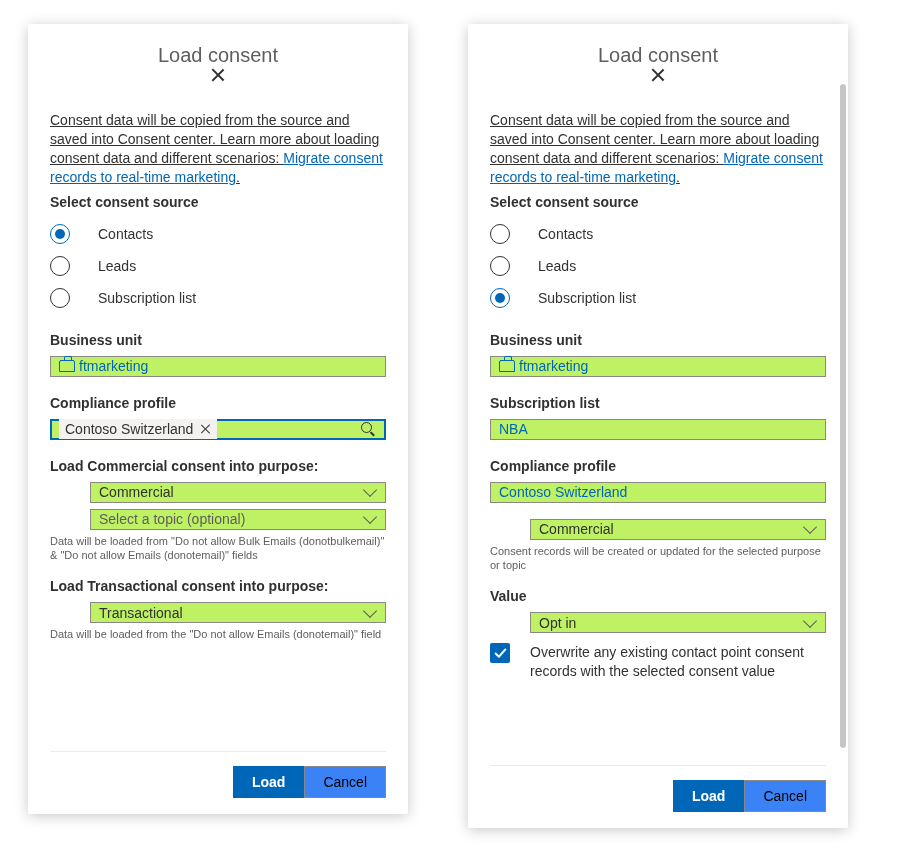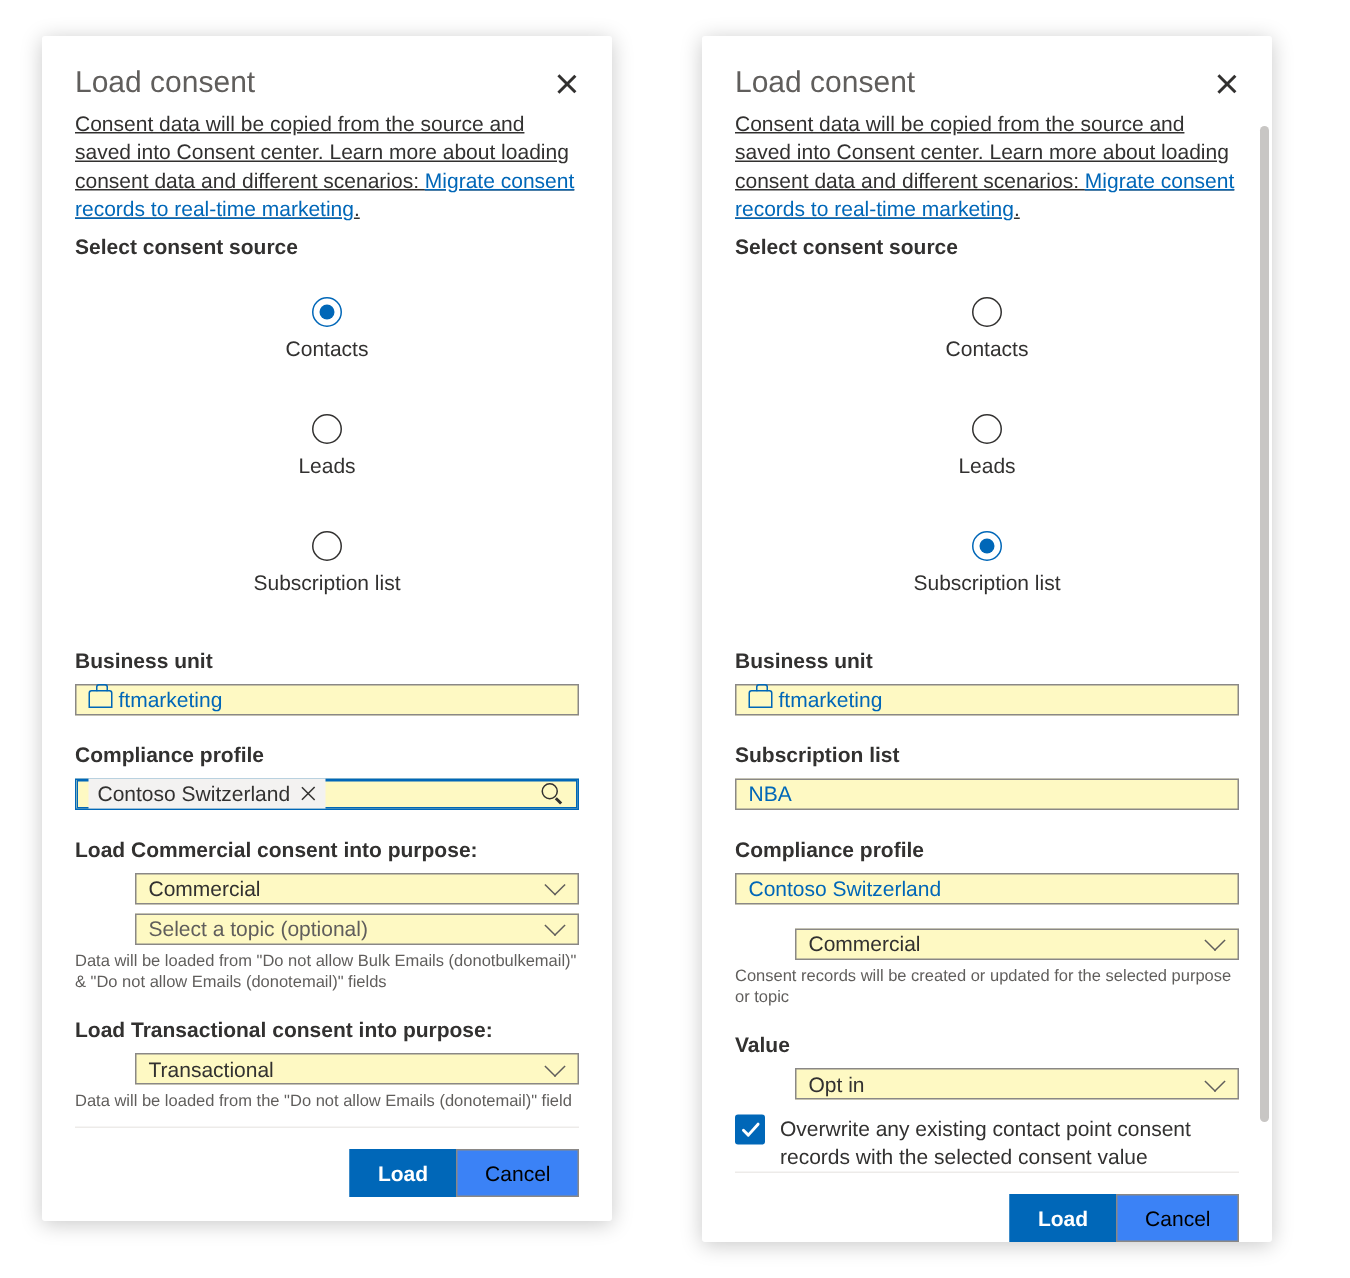--- a/index.html
+++ b/index.html
@@ -22,52 +22,53 @@
     border-radius: 2px;
     display: flex;
     flex-direction: column;
     padding: 20px 22px 16px 22px;
     position: relative;
   }
   .header-row {
     display: flex;
     justify-content: space-between;
     align-items: center;
-    margin-bottom: 2px;
+    margin-bottom: 24px;
+    flex-direction: column;
   }
   h1 {
     font-size: 20px;
     font-weight: 400;
     margin: 0;
     color: #605e5c;
   }
   .close {
     width: 16px; height: 16px; position: relative;
     cursor: pointer;
   }
   .close::before, .close::after {
     content:''; position:absolute; left:7px; top:0; width:1.5px; height:16px; background:#323130;
   }
   .close::before { transform: rotate(45deg); }
   .close::after  { transform: rotate(-45deg); }
   p.intro { margin: 4px 0 1px 0; line-height: 1.35; text-decoration: underline; }
   a.link { color: #0067b8; text-decoration: underline; cursor: pointer; }
   .section-label { font-weight: 600; margin: 6px 0 8px 0; }
-  .radio-row { display:flex; align-items:center; gap:6px; margin: 18px 0; cursor:pointer;flex-direction:column; }
+  .radio-row { display:flex; align-items:center; gap:28px; margin: 6px 0; cursor:pointer; }
   .radio {
     width:20px; height:20px; border:1.5px solid #323130; border-radius:50%;
     display:flex; align-items:center; justify-content:center; flex:0 0 20px;
   }
   .radio.selected { border-color:#0067b8; }
   .radio .dot { width:10px; height:10px; border-radius:50%; background:#0067b8; display:none; }
   .radio.selected .dot { display:block; }
   .field {
     border:1px solid #8a8886; height:21px; display:flex; align-items:center;
     padding:0 8px; color:#0067b8; margin-top:4px; position:relative;
-    background:#fef9c3;
+    background:#bef264;
   }
   .field.black { color:#323130;margin-left:40px; }
   .field.focus { border-color:#0067b8; box-shadow: inset 0 0 0 1px #0067b8; }
   .field .chev {
     position:absolute; right:10px; top:50%; width:10px; height:10px;
     border-right:1.5px solid #605e5c; border-bottom:1.5px solid #605e5c;
     transform: translateY(-70%) rotate(45deg);
   }
   .field .search-ic {
     position:absolute; right:10px; width:14px; height:14px;
@@ -101,21 +102,21 @@
   .group { margin-top: 12px; }
   .footer {
     border-top:1px solid #edebe9; margin-top:auto; padding-top:14px;
     display:flex; justify-content:flex-end; 
   }
   .btn {
     height:32px; padding:0 18px; font-size:14px; cursor:pointer;
     border:1px solid #8a8886; background:#3b82f6;
   }
   .btn.primary { background:#0067b8; color:#fff; border-color:#0067b8; font-weight:600; }
-  .checkbox-row { display:flex; gap:10px; margin-top:10px; align-items:flex-start; }
+  .checkbox-row { display:flex; gap:20px; margin-top:10px; align-items:flex-start; }
   .cb {
     width:20px; height:20px; background:#0067b8; border-radius:2px; flex:0 0 20px;
     display:flex; align-items:center; justify-content:center;
   }
   .cb svg { width:13px; height:13px; }
   .scrollbar {
     position:absolute; right:2px; top:60px; bottom:80px; width:6px;
     background:#c8c6c4; border-radius:3px;
   }
   .italic-ph { color:#605e5c; font-style:normal; }

